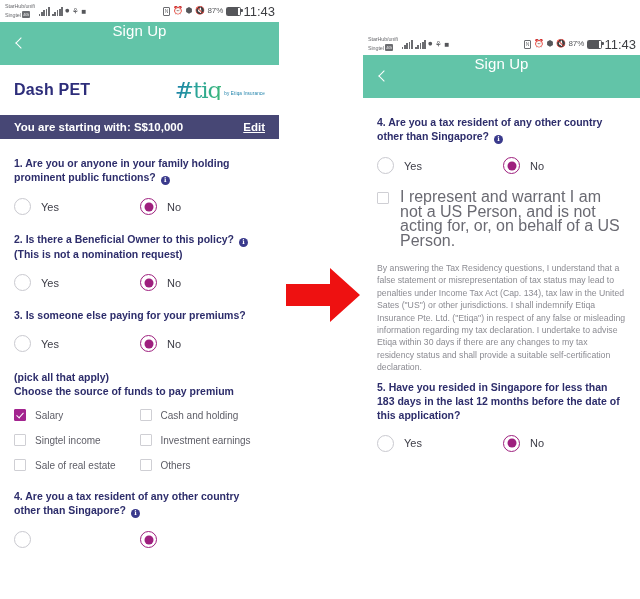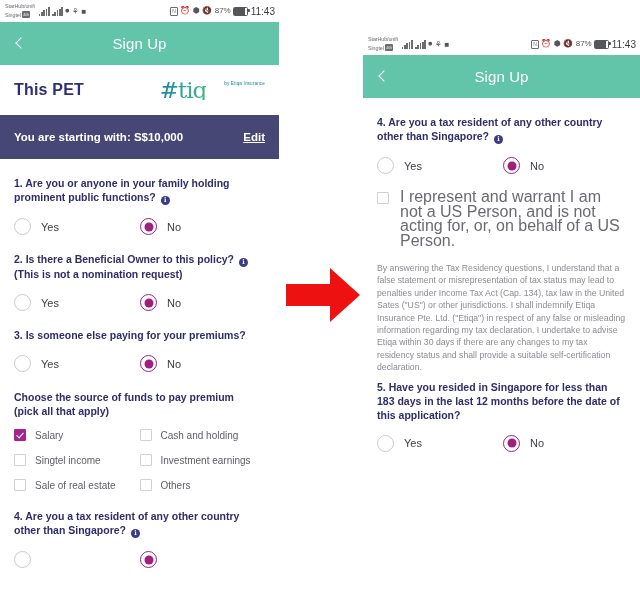--- a/index.html
+++ b/index.html
@@ -42,53 +42,53 @@
   .sb-right .g{font-size:8px;line-height:1;}
   .boxicon{
     display:inline-block;border:1px solid #6b6c70;border-radius:1px;
     font-size:5px;line-height:7px;padding:0 1px;color:#6b6c70;
   }
   .batt{
     display:inline-block;width:13px;height:7px;border:1px solid #55565a;
     border-radius:1.5px;position:relative;background:linear-gradient(to right,#55565a 85%,#fff 85%);
   }
   .batt:after{content:"";position:absolute;right:-2.6px;top:1.6px;width:1.4px;height:3px;background:#55565a;border-radius:0 1px 1px 0;}
-  .clock{font-size:10px;color:#3c3d41;}
+  .clock{font-size:13px;color:#3c3d41;}
 
   
   .header{
     height:43px;background:#62c4a8;position:relative;
-    display:flex;align-items:center;justify-content:center;
+    display:flex;align-items:flex-start;justify-content:center;
   }
   .header .back{
     position:absolute;left:13px;top:50%;transform:translateY(-50%);
     width:14px;height:14px;cursor:pointer;
   }
   .header .back:before{
     content:"";position:absolute;left:4px;top:2px;width:7px;height:7px;
     border-left:1.6px solid #fff;border-bottom:1.6px solid #fff;
     transform:rotate(45deg);
   }
   .header .title{color:#ffffff;font-size:15px;font-weight:400;letter-spacing:.1px;}
 
   
   .brandrow{
     height:50px;display:flex;align-items:center;justify-content:space-between;
     padding:0 14px;box-sizing:border-box;
   }
   .prodname{color:#2d2d7a;font-size:16px;font-weight:700;letter-spacing:.2px;}
-  .logo{display:flex;align-items:flex-start;gap:18px;}
+  .logo{display:flex;align-items:flex-end;gap:3px;}
   .logo .mark{font-size:23px;line-height:19px;font-weight:400;font-family:"DejaVu Serif",serif;
     background:linear-gradient(100deg,#1a7fa8 0%,#2aa39a 45%,#3cb878 100%);
     -webkit-background-clip:text;background-clip:text;color:transparent;letter-spacing:-1px;}
   .logo .tag{font-size:4.6px;color:#1a7fa8;padding-bottom:3.5px;letter-spacing:.15px;white-space:nowrap;}
 
   
   .amountbar{
-    background:#474775;height:44px;display:flex;align-items:center;
+    background:#474775;height:24px;display:flex;align-items:center;
     justify-content:space-between;padding:0 14px;box-sizing:border-box;
   }
   .amountbar .lbl{color:#fff;font-size:11.5px;font-weight:700;}
   .amountbar .edit{color:#fff;font-size:11.5px;font-weight:700;text-decoration:underline;cursor:pointer;margin-left:36px;}
 
   
   .body{padding:0 14px;box-sizing:border-box;}
   .q{
     color:#2d2d6b;font-size:10.5px;line-height:14px;font-weight:700;
     margin-top:17px;
@@ -180,21 +180,21 @@
       <span class="clock">11:43</span>
     </div>
   </div>
 
   <div class="header">
     <div class="back"><span></span></div>
     <div class="title">Sign Up</div>
   </div>
 
   <div class="brandrow">
-    <div class="prodname">This PET</div>
+    <div class="prodname">Dash PET</div>
     <div class="logo">
       <span class="mark">#tiq</span>
       <span class="tag">by Etiqa Insurance</span>
     </div>
   </div>
 
   <div class="amountbar">
     <div class="lbl">You are starting with: S$10,000</div>
     <div class="edit">Edit</div>
   </div>
@@ -238,22 +238,22 @@
         <span class="radio"></span>
         <span class="optlbl">Yes</span>
       </div>
       <div class="opt">
         <span class="radio sel"></span>
         <span class="optlbl">No</span>
       </div>
     </div>
 
     <div class="subhead">
+      <div>(pick all that apply)</div>
       <div>Choose the source of funds to pay premium</div>
-      <div>(pick all that apply)</div>
     </div>
     <div class="cbgrid">
       <div class="cbitem">
         <span class="cbox on"></span>
         <span class="cblbl">Salary</span>
       </div>
       <div class="cbitem">
         <span class="cbox"></span>
         <span class="cblbl">Cash and holding</span>
       </div>

